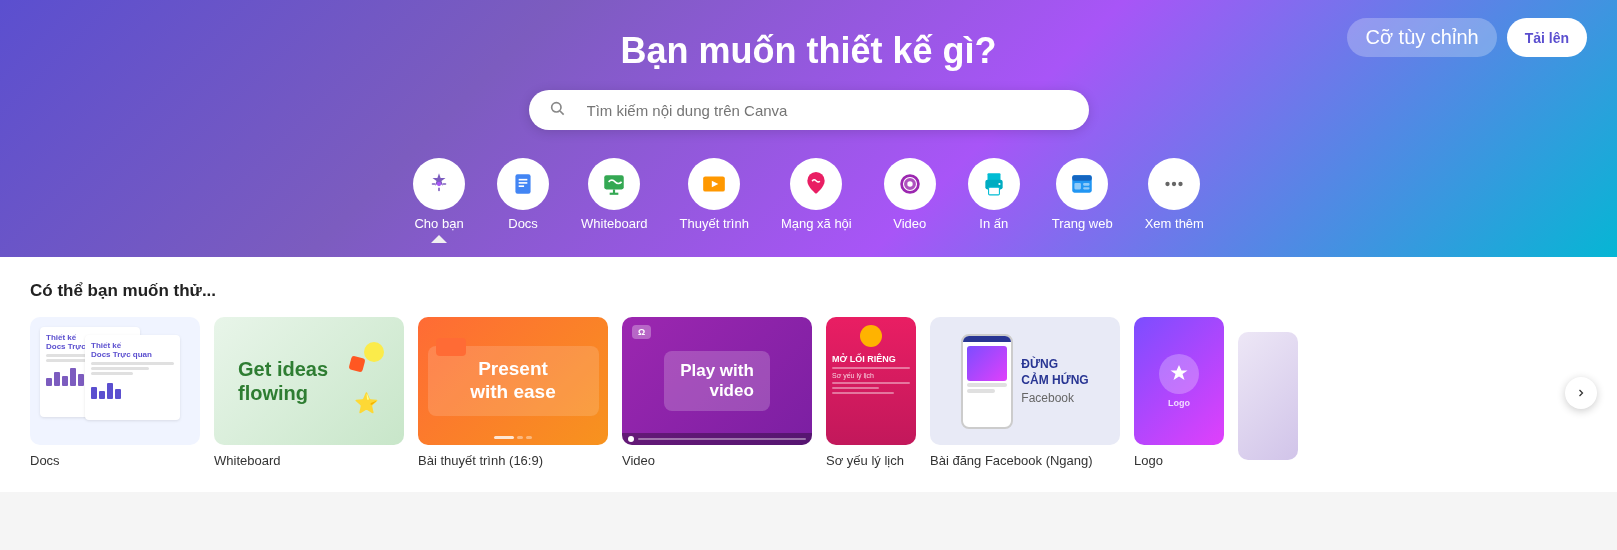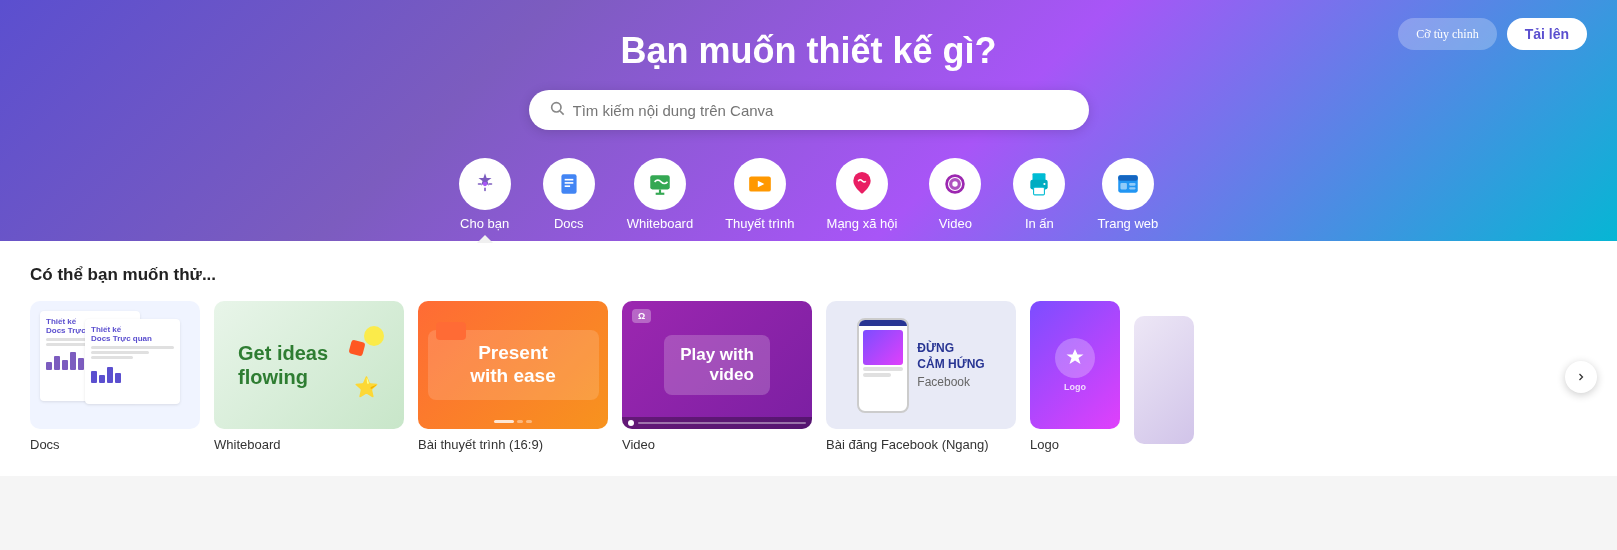--- a/index.html
+++ b/index.html
@@ -22,24 +22,23 @@
       display: flex;
       gap: 10px;
     }
 
     .btn-custom {
       background: rgba(255,255,255,0.25);
       color: white;
       border: none;
       border-radius: 20px;
       padding: 8px 18px;
-      font-size: 12px;
+      font-size: 20px;
       font-weight: 500;
       cursor: pointer;
-      font-family: Liberation Serif, serif;
     }
 
     .btn-upload {
       background: white;
       color: #5b4fcf;
       border: none;
       border-radius: 20px;
       padding: 8px 18px;
       font-size: 14px;
       font-weight: 600;
@@ -65,33 +64,33 @@
       box-shadow: 0 2px 12px rgba(0,0,0,0.15);
     }
 
     .search-bar input {
       border: none;
       outline: none;
       font-size: 15px;
       color: #888;
       width: 100%;
       background: transparent;
-      margin-left: 8px;
+      margin-left: 22px;
     }
 
     .search-icon-svg {
       color: #888;
       font-size: 16px;
     }
 
     .category-nav {
       display: flex;
       gap: 32px;
       align-items: flex-end;
-      padding-bottom: 0;
+      padding-bottom: 16px;
     }
 
     .category-item {
       display: flex;
       flex-direction: column;
       align-items: center;
       cursor: pointer;
       padding-bottom: 10px;
       position: relative;
     }
@@ -476,20 +475,30 @@
           <rect x="3" y="4" width="18" height="16" rx="2" fill="#2196f3"></rect>
           <rect x="3" y="4" width="18" height="5" rx="2" fill="#1565c0"></rect>
           <rect x="5" y="11" width="6" height="6" rx="1" fill="rgba(255,255,255,0.5)"></rect>
           <rect x="13" y="11" width="6" height="2.5" rx="1" fill="rgba(255,255,255,0.5)"></rect>
           <rect x="13" y="15" width="6" height="2" rx="1" fill="rgba(255,255,255,0.5)"></rect>
         </svg>
       </div>
       <span class="cat-label">Trang web</span>
     </div>
 
+    <div class="category-item">
+      <div class="cat-icon-circle">
+        <svg width="26" height="26" viewBox="0 0 24 24" fill="none">
+          <circle cx="6" cy="12" r="2" fill="#666"></circle>
+          <circle cx="12" cy="12" r="2" fill="#666"></circle>
+          <circle cx="18" cy="12" r="2" fill="#666"></circle>
+        </svg>
+      </div>
+      <span class="cat-label">Xem thêm</span>
+    </div>
   </div>
 </div>
 
 <div class="content-area">
   <div class="section-title">Có thể bạn muốn thử...</div>
 
   <div class="cards-row">
 
     <div class="card card-docs">
       <div class="card-thumb">
@@ -577,20 +586,35 @@
           <div style="position:absolute; bottom:0; left:0; right:0; height:12px; background:rgba(0,0,0,0.3); display:flex; align-items:center; padding:0 6px; gap:4px;">
             <div style="width:6px; height:6px; background:white; border-radius:50%;"></div>
             <div style="flex:1; height:2px; background:rgba(255,255,255,0.4); border-radius:1px;"></div>
           </div>
         </div>
       </div>
       <span class="card-label">Video</span>
     </div>
 
 
+    <div class="card card-cv">
+      <div class="card-thumb">
+        <div class="cv-inner">
+
+          <div style="width:22px; height:22px; background:#ffb300; border-radius:50%; margin: 0 auto 4px;"></div>
+          <div class="cv-title">MỞ LỐI RIÊNG</div>
+          <div class="cv-line"></div>
+          <div class="cv-sub">Sơ yếu lý lịch</div>
+          <div class="cv-line"></div>
+          <div class="cv-line" style="width:60%"></div>
+          <div class="cv-line" style="width:80%"></div>
+        </div>
+      </div>
+      <span class="card-label">Sơ yếu lý lịch</span>
+    </div>
 
     <div class="card card-facebook">
       <div class="card-thumb">
         <div class="fb-inner">
 
           <div style="width:52px; height:95px; border:2px solid #ccc; border-radius:8px; background:white; margin-right:8px; display:flex; flex-direction:column; overflow:hidden;">
             <div style="height:6px; background:#283593;"></div>
             <div style="padding:4px; flex:1; display:flex; flex-direction:column; gap:2px;">
               <div style="height:35px; background:linear-gradient(135deg,#7c4dff,#e040fb); border-radius:3px;"></div>
               <div style="height:4px; background:#e0e0e0; border-radius:2px;"></div>

